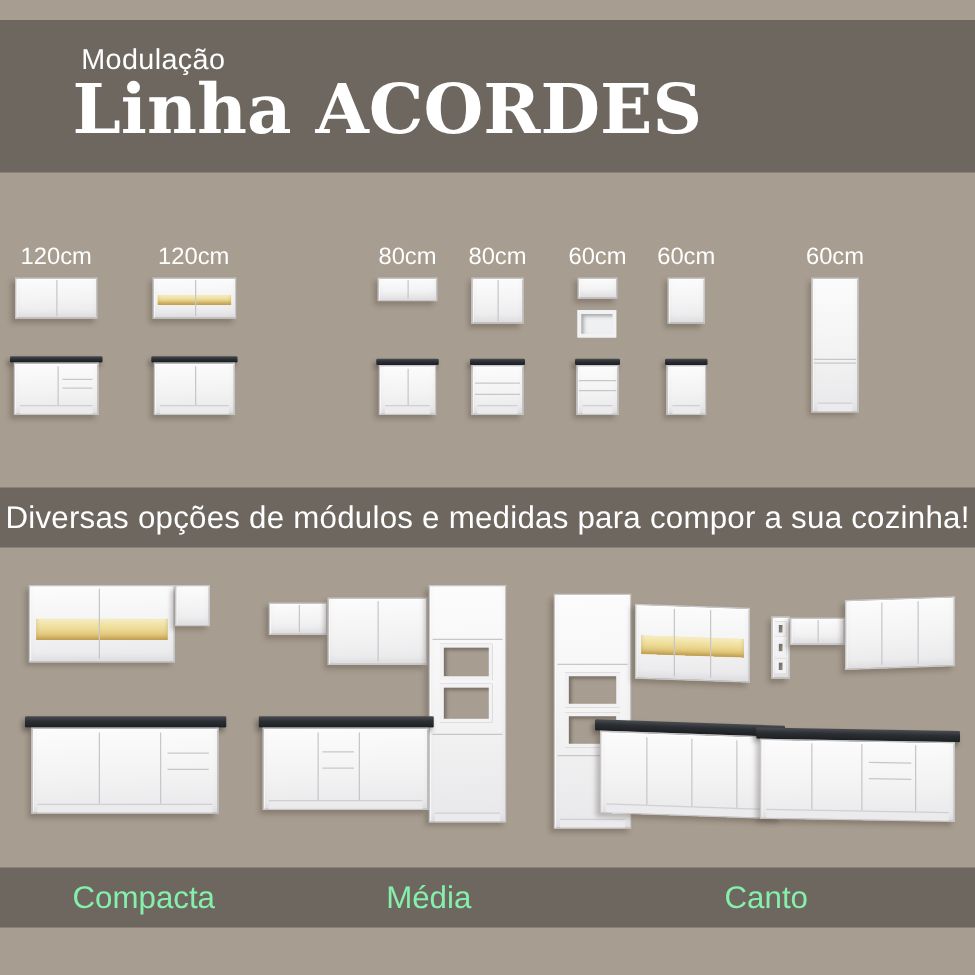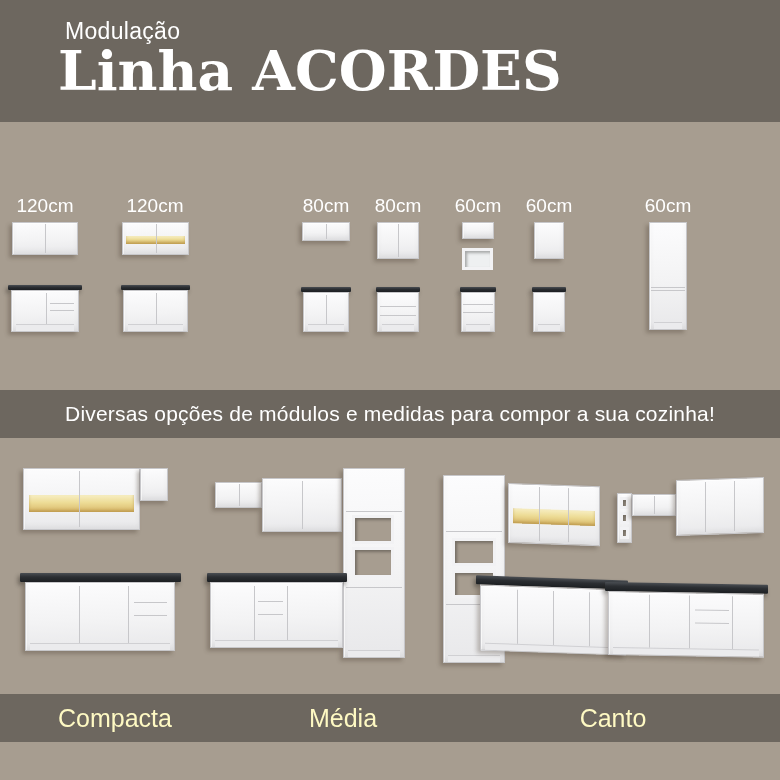--- a/index.html
+++ b/index.html
@@ -3,28 +3,28 @@
 <meta charset="utf-8">
 <style>
   html,body{margin:0;padding:0;background:#fff;}
   .canvas{
     position:relative;width:780px;height:780px;overflow:hidden;
     background:#a79d90;
     font-family:"Liberation Sans", sans-serif;
     -webkit-font-smoothing:antialiased;
   }
   .band{position:absolute;left:0;width:100%;background:#6d675f;}
-  .header{top:0;height:122px;}
+  .header{top:16px;height:122px;}
   .kicker{position:absolute;left:65px;top:18px;color:#ffffff;font-size:23px;letter-spacing:.3px;}
   .title{position:absolute;left:58px;top:40px;color:#ffffff;font-size:55px;line-height:62px;
          font-family:"DejaVu Serif","Liberation Serif",serif;font-weight:bold;letter-spacing:0;}
   .mid-band{top:390px;height:48px;display:flex;align-items:center;justify-content:center;}
-  .mid-band span{color:#ffffff;font-size:21px;letter-spacing:.2px;white-space:nowrap;text-align:center;}
+  .mid-band span{color:#ffffff;font-size:25px;letter-spacing:.2px;white-space:nowrap;text-align:center;}
   .bottom-band{top:694px;height:48px;}
-  .size-name{position:absolute;top:0;height:48px;line-height:48px;color:#fef9c3;font-size:25px;transform:translateX(-50%);}
+  .size-name{position:absolute;top:0;height:48px;line-height:48px;color:#86efac;font-size:25px;transform:translateX(-50%);}
 
   
   .cab{position:absolute;box-sizing:border-box;
        background:linear-gradient(178deg,#fcfcfd 0%,#f3f3f4 55%,#e8e8ea 100%);
        border:1px solid #c7c7ca;
        box-shadow:-3px 3px 4px rgba(70,60,48,.32), inset 0 -3px 5px rgba(0,0,0,.05), inset 1px 1px 0 rgba(255,255,255,.85);}
   .vl{position:absolute;top:4%;bottom:4%;width:1px;background:#c7c7ca;display:block;}
   .hl{position:absolute;left:4%;right:4%;height:1px;background:#c7c7ca;display:block;}
   .dk{position:absolute;height:2px;background:#4d4d4f;display:block;}
   .counter{position:absolute;background:linear-gradient(180deg,#4a4e53 0%,#2b2e32 45%,#1d2023 100%);

